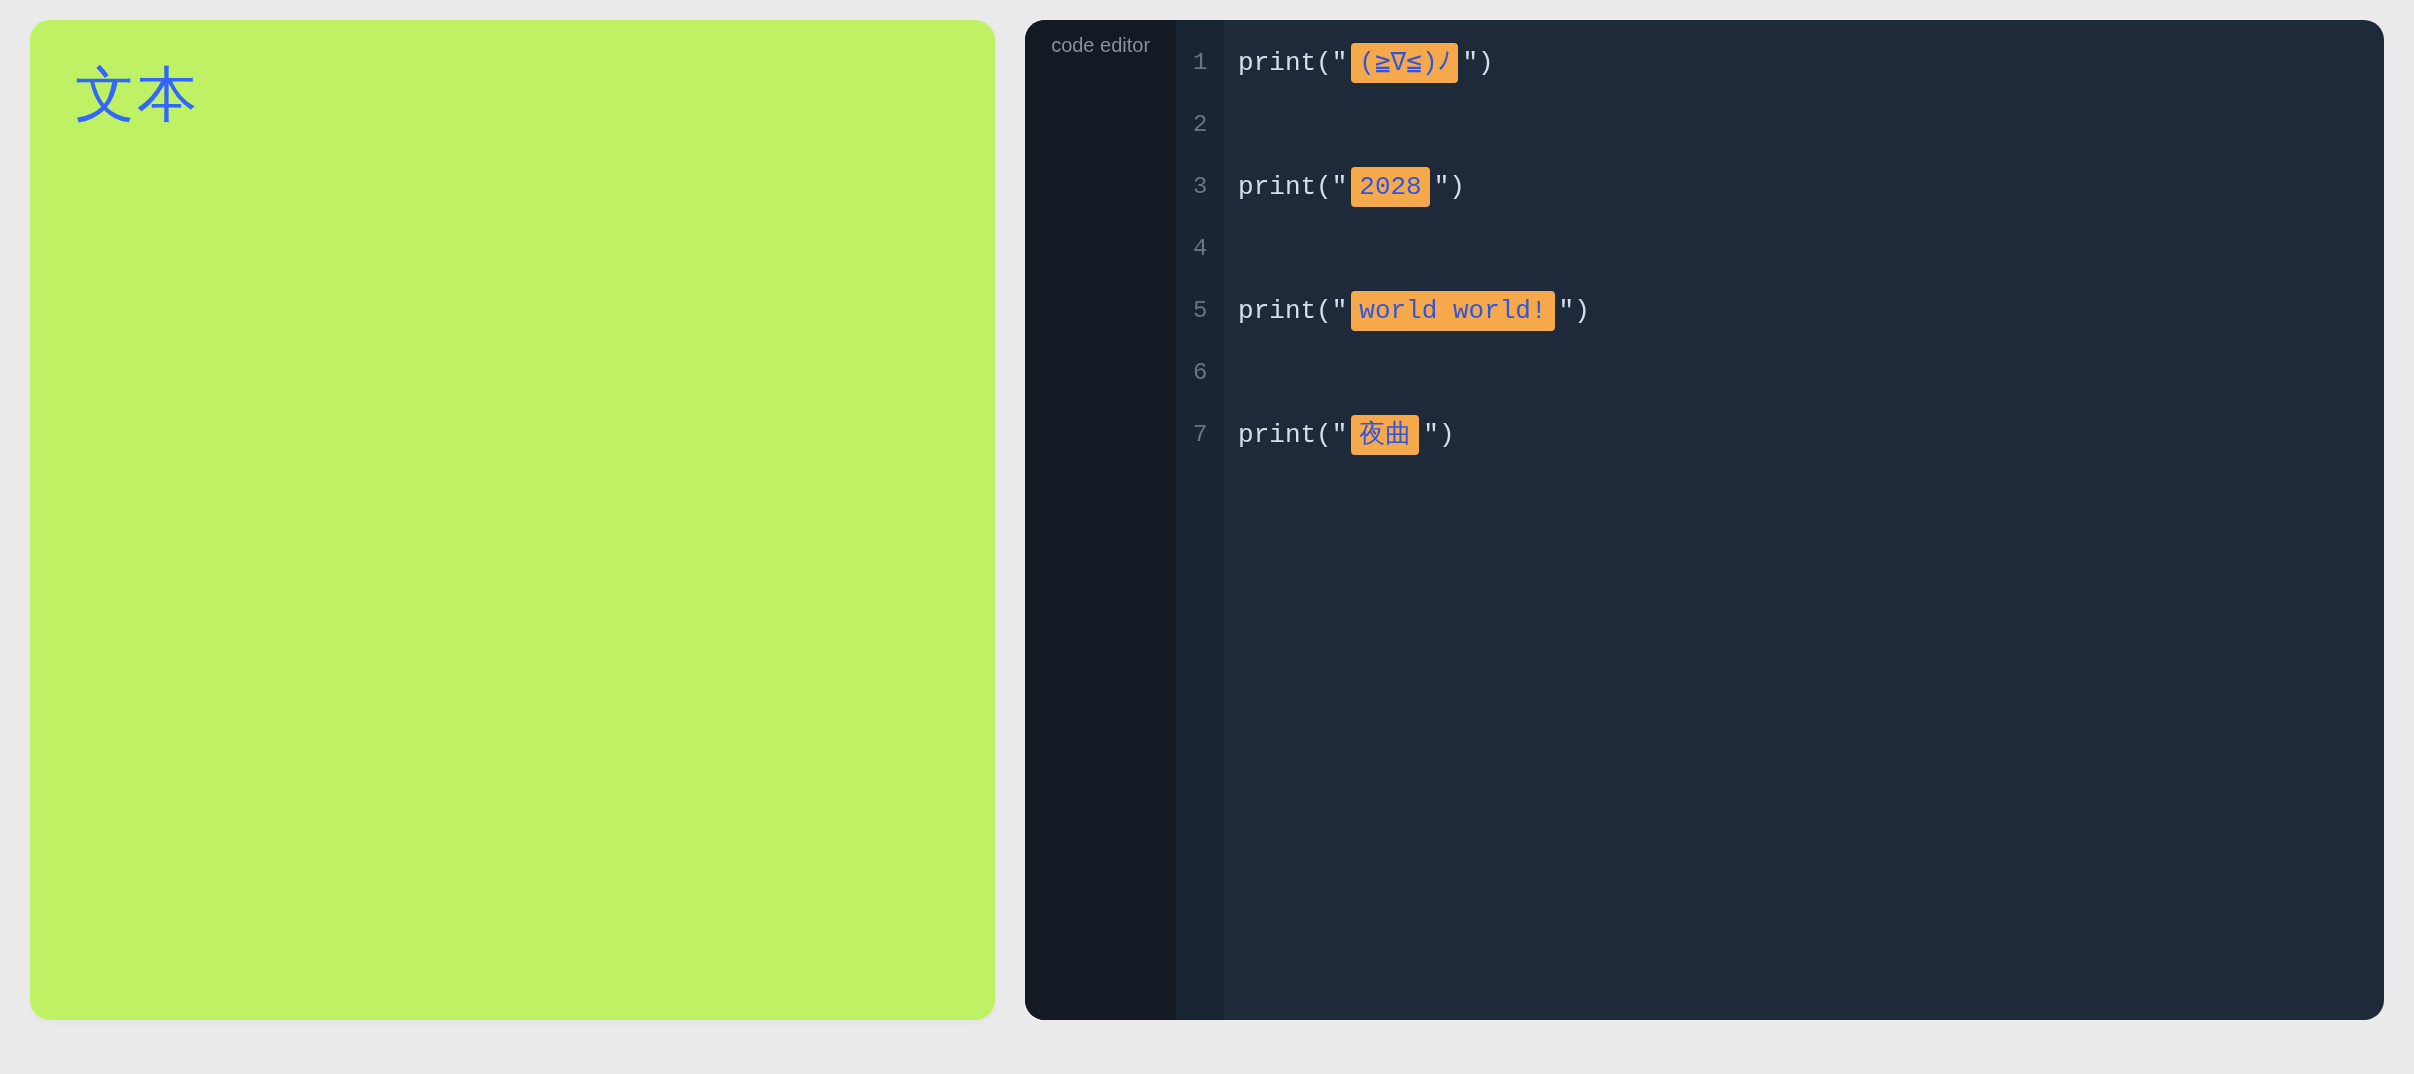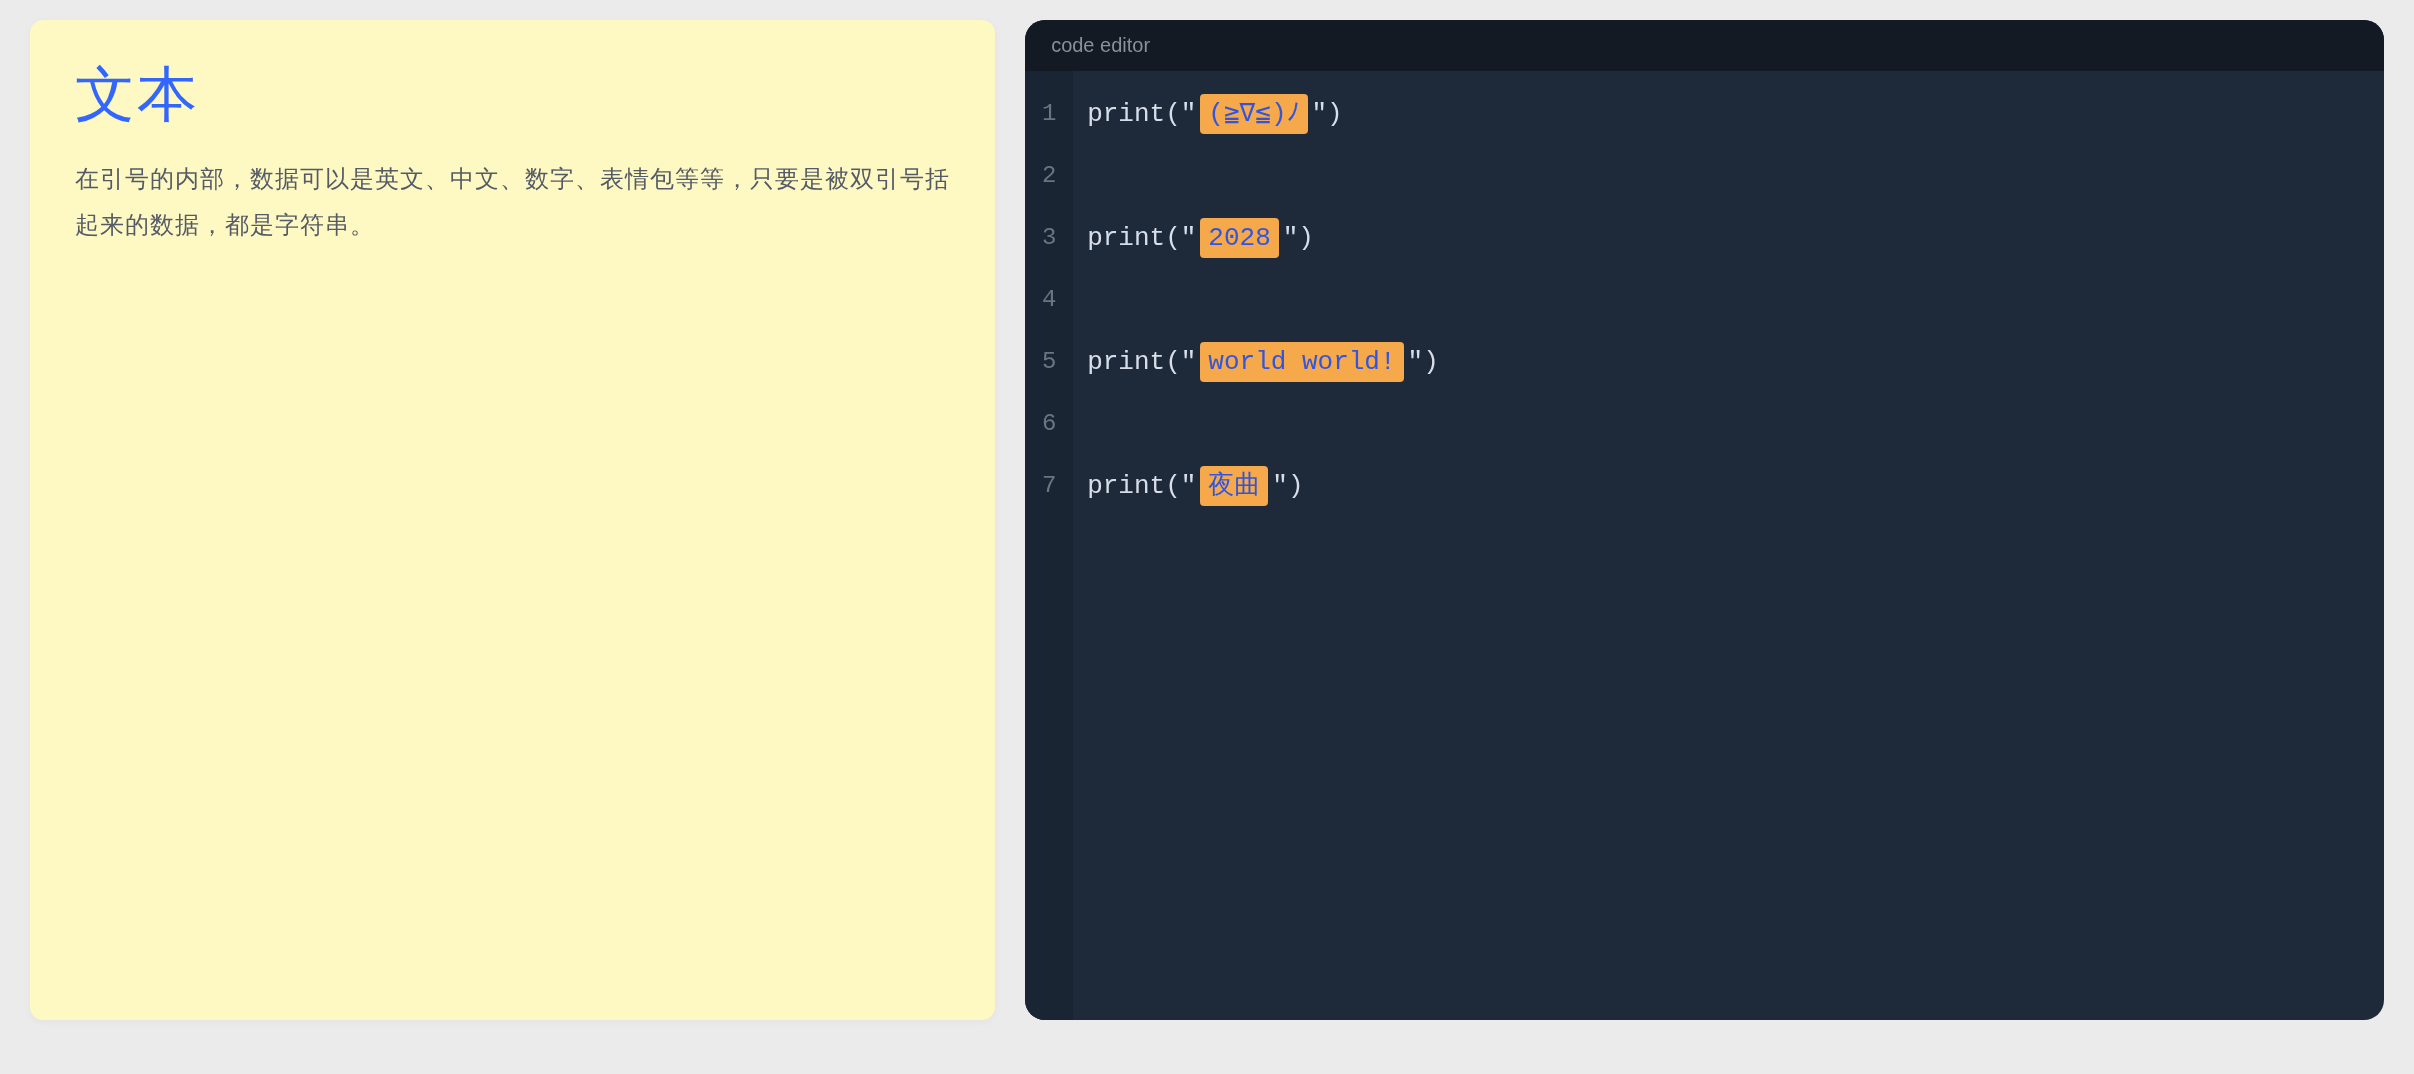--- a/index.html
+++ b/index.html
@@ -12,22 +12,22 @@
       font-family: -apple-system, BlinkMacSystemFont, "Segoe UI", "PingFang SC", "Hiragino Sans GB", "Microsoft YaHei", sans-serif;
       padding: 20px 30px;
     }
     .container {
       display: flex;
       gap: 30px;
       max-width: 2414px;
     }
     .left-panel {
       flex: 0 0 41%;
-      background: #fef9c3;
-      border-radius: 13px;
+      background: #bef264;
+      border-radius: 20px;
       padding: 35px 45px;
       min-height: 1000px;
       box-shadow: 0 2px 8px rgba(0,0,0,0.04);
     }
     .panel-title {
       color: #3366ff;
       font-size: 60px;
       font-weight: 500;
       margin-bottom: 20px;
       letter-spacing: 2px;
@@ -38,21 +38,20 @@
       line-height: 1.9;
       letter-spacing: 1px;
     }
     .right-panel {
       flex: 1;
       background: #1e2a3a;
       border-radius: 20px;
       overflow: hidden;
       min-height: 1000px;
       display: flex;
-      flex-direction: column;
       justify-content: flex-end;
     }
     .editor-header {
       background: #141a24;
       padding: 14px 26px;
       color: #8a8f99;
       font-size: 20px;
       font-family: -apple-system, sans-serif;
     }
     .editor-body {
@@ -101,21 +100,20 @@
       margin: 0 4px;
     }
   </style>
 </head>
 <body>
 
 <div class="container">
 
   <div class="left-panel">
     <h1 class="panel-title">文本</h1>
-    <p class="panel-description">在引号的内部，数据可以是英文、中文、数字、表情包等等，只要是被双引号括起来的数据，都是字符串。</p>
   </div>
 
   <div class="right-panel">
     <div class="editor-header">
       <span>code editor</span>
     </div>
     <div class="editor-body">
       <div class="gutter" id="gutter">
           <div class="gutter-line">1</div>
           <div class="gutter-line">2</div>

